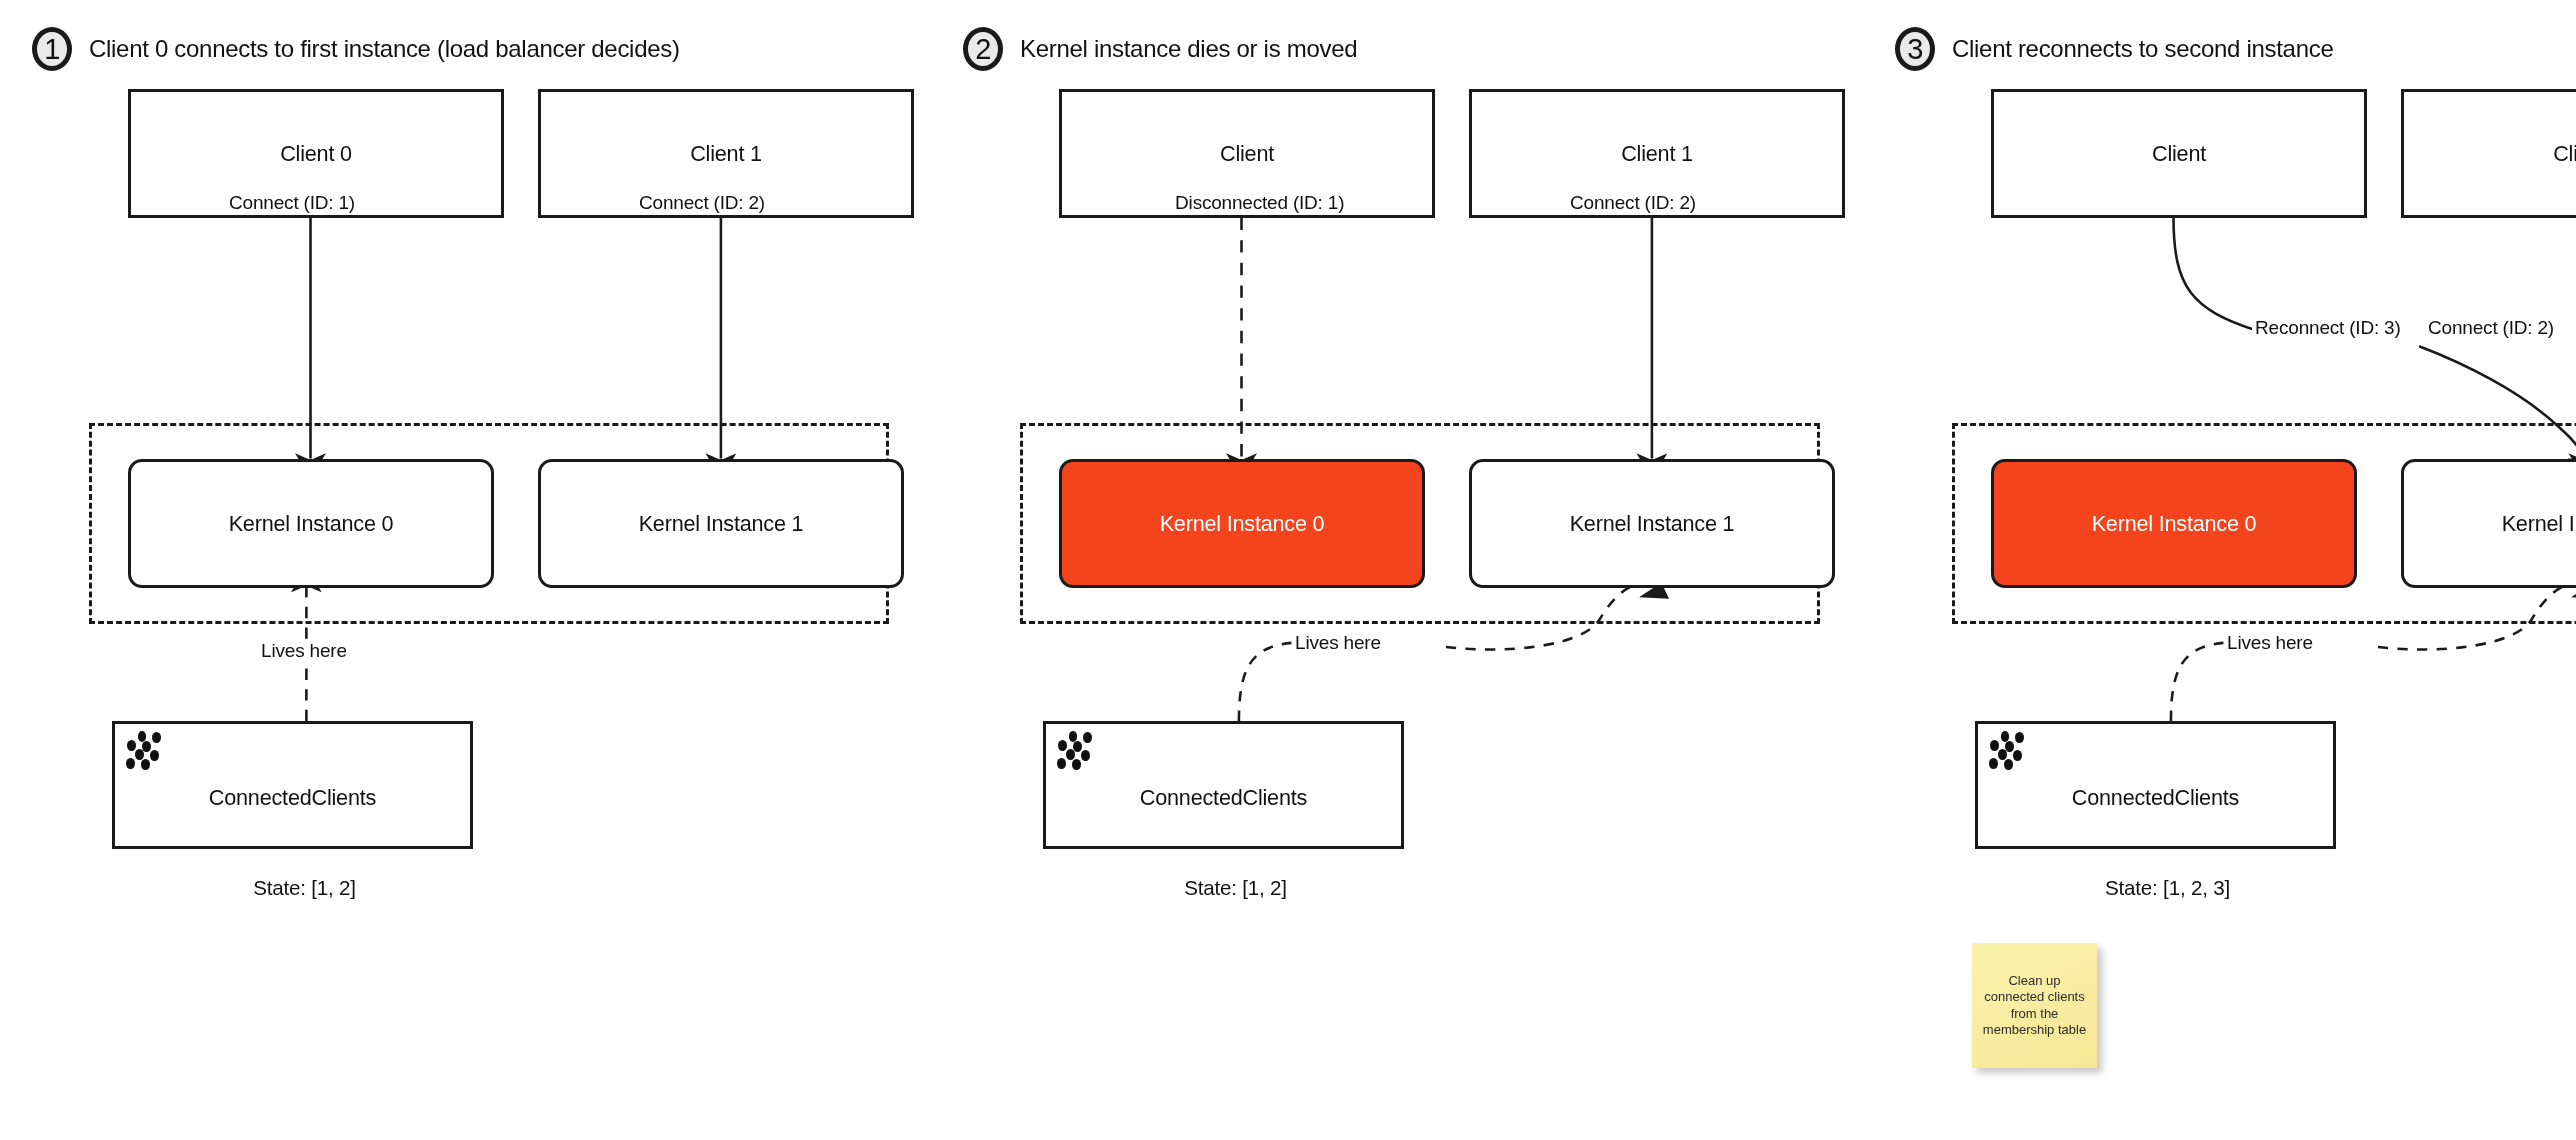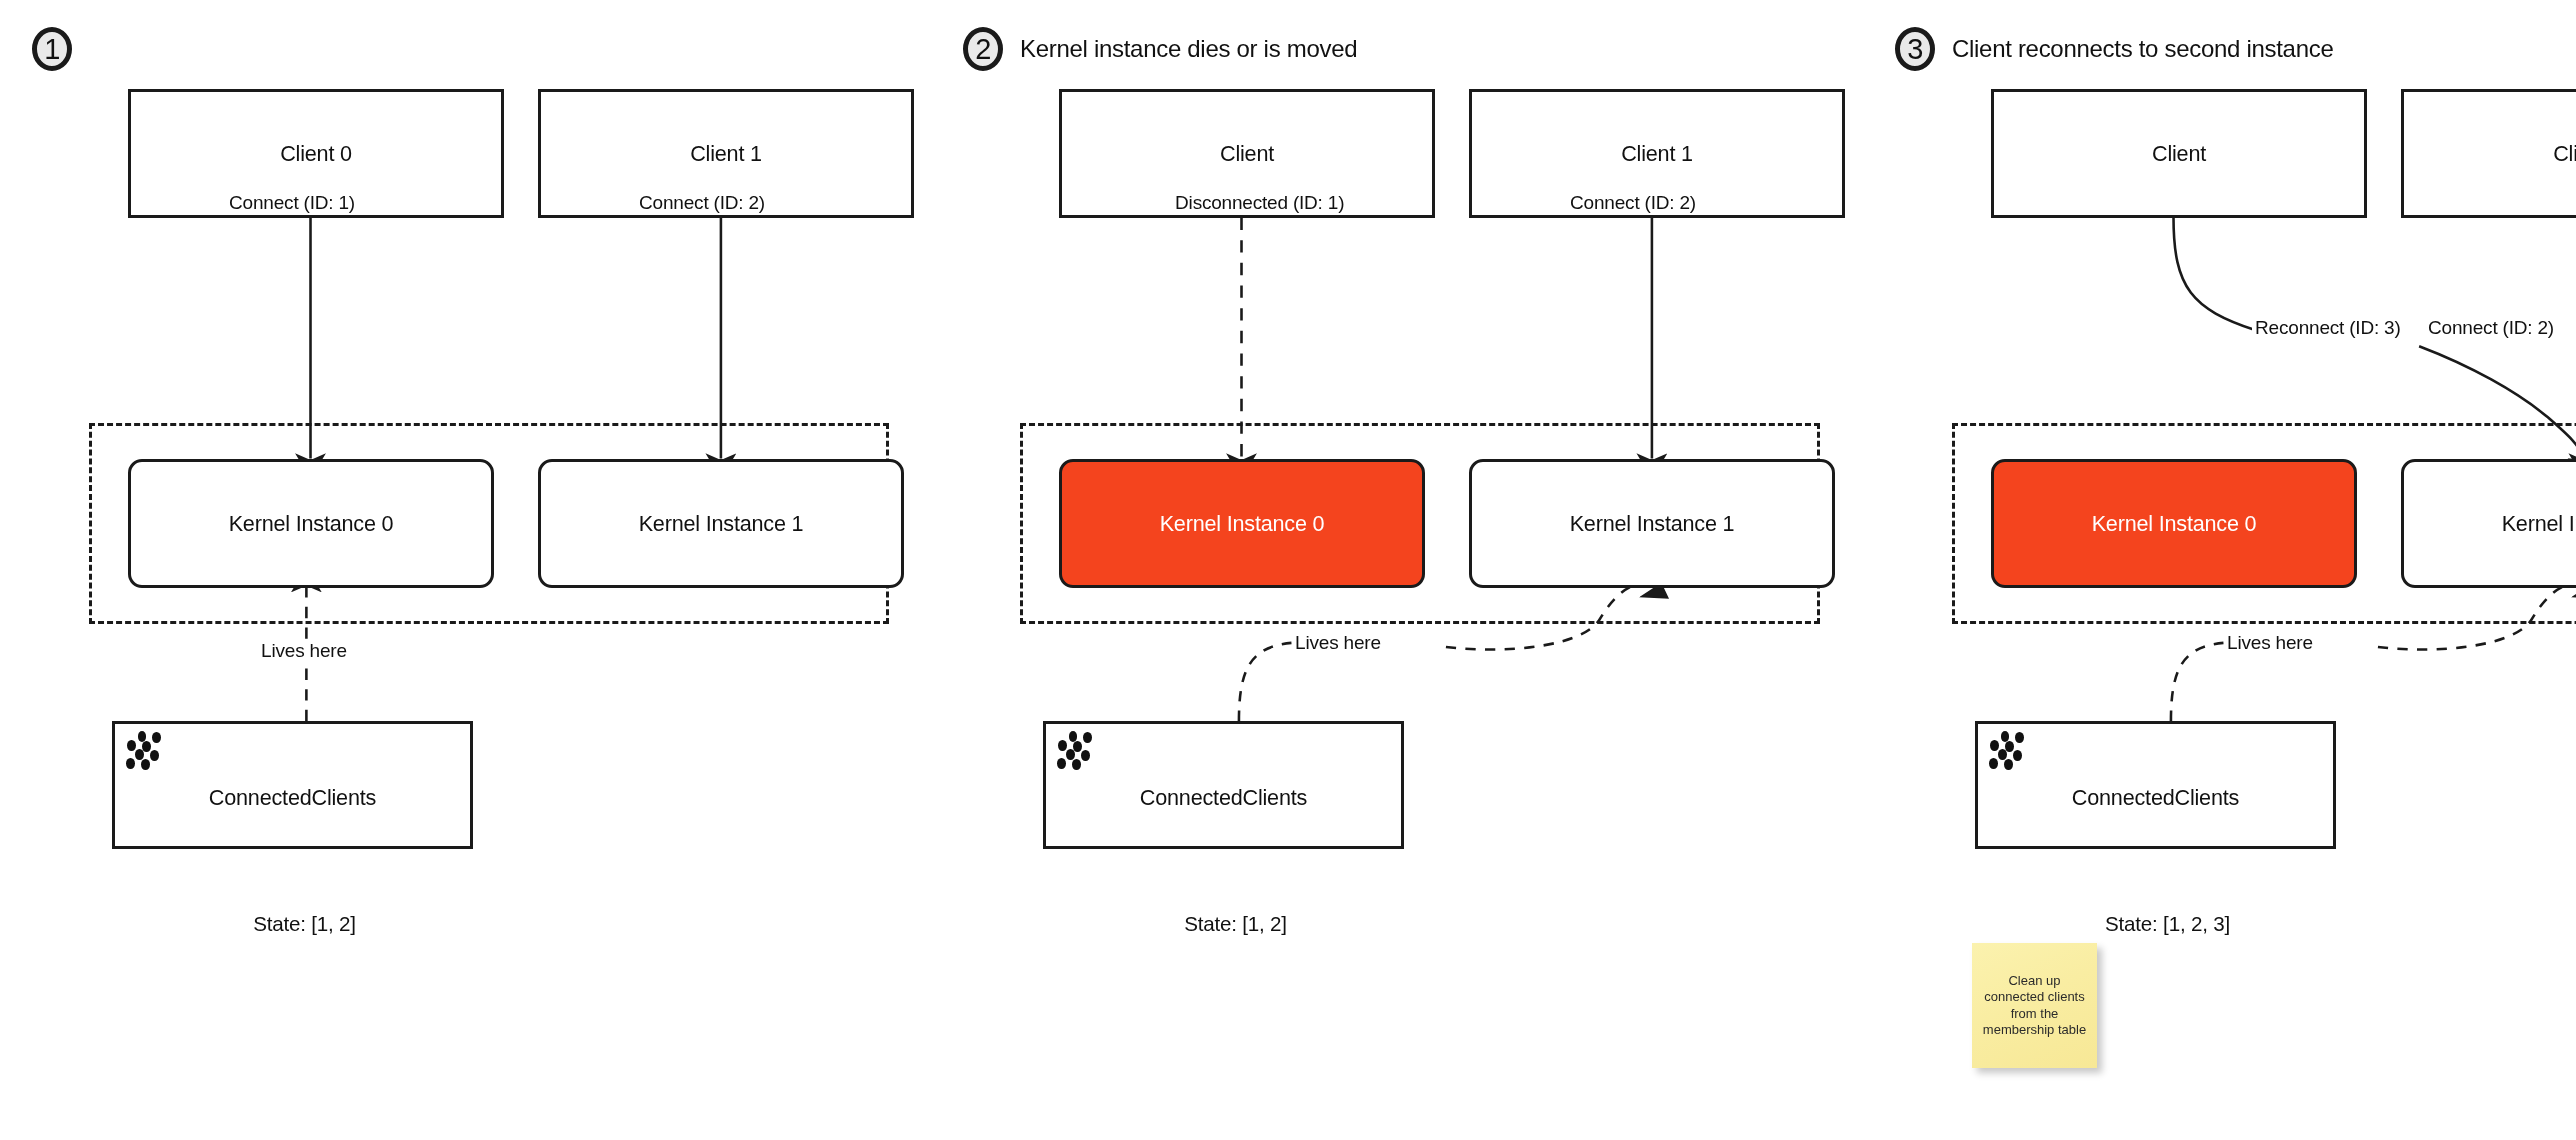--- a/index.html
+++ b/index.html
@@ -121,21 +121,20 @@
   
   .state-caption {
     position: absolute;
     top: 876px;
     width: 361px;
     left: 124px;
     text-align: center;
     font-size: 20.6px;
     color: #111;
     letter-spacing: -0.2px;
-    margin-top: 36px;
   }
 
   
   .edge-label {
     position: absolute;
     font-size: 19px;
     color: #111;
     white-space: nowrap;
     letter-spacing: -0.2px;
     background: #ffffff;
@@ -184,20 +183,21 @@
         </marker>
       </defs>
       <path d="M603,422 L603,890" stroke="#1a1a1a" stroke-width="5" fill="none" marker-end="url(#ah1)"></path>
       <path d="M1400,422 L1400,890" stroke="#1a1a1a" stroke-width="5" fill="none" marker-end="url(#ah1)"></path>
       <path d="M595,1400 L595,1140" stroke="#1a1a1a" stroke-width="5" fill="none" stroke-dasharray="22 18" marker-end="url(#ah1)"></path>
     </svg>
 
     <div class="step-badge">
       <span>1</span>
     </div>
+    <div class="step-title">Client 0 connects to first instance (load balancer decides)</div>
 
     <div class="node client col-left">
       <span class="node-label">Client 0</span>
     </div>
     <div class="node client col-right">
       <span class="node-label">Client 1</span>
     </div>
 
     <div class="cluster"></div>
 

